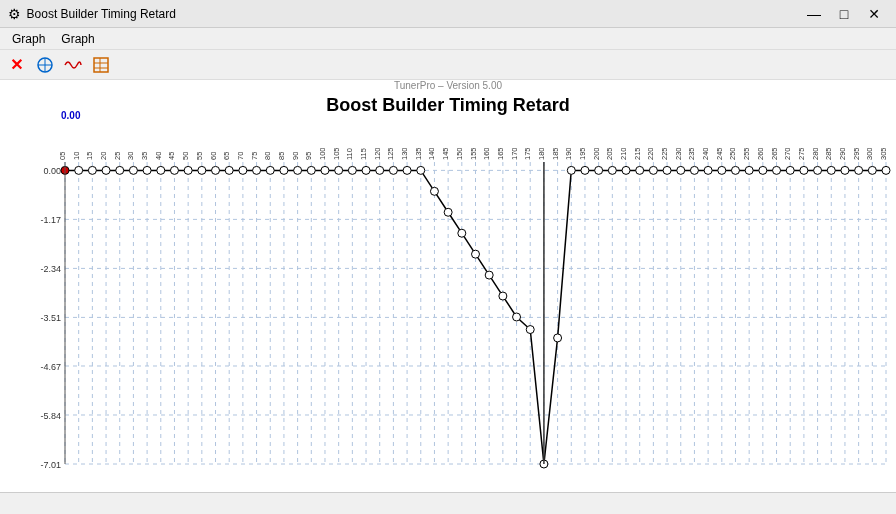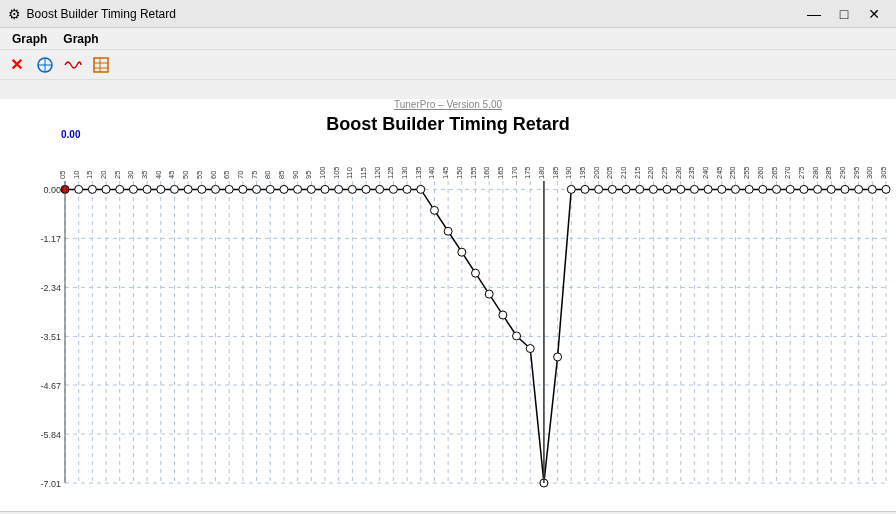--- a/index.html
+++ b/index.html
@@ -18,21 +18,21 @@
       width: 28px; height: 22px; display: flex; align-items: center; justify-content: center;
       background: #e8e8e8; border: none; cursor: pointer; font-size: 14px;
     }
 
     
     .menu-bar {
       display: flex; align-items: center; height: 22px; background: #f0f0f0;
       border-bottom: 1px solid #ddd; padding: 0 4px;
     }
     .menu-item {
-      padding: 2px 8px; cursor: pointer; font-size: 12px; font-weight: bold;
+      padding: 2px 8px; cursor: pointer; font-size: 12px;
     }
 
     
     .toolbar {
       display: flex; align-items: center; height: 30px; background: #f0f0f0;
       border-bottom: 1px solid #ddd; padding: 2px 4px; gap: 2px;
     }
     .tool-btn {
       width: 26px; height: 24px; display: flex; align-items: center; justify-content: center;
       border: 1px solid transparent; cursor: pointer; background: transparent;
@@ -122,21 +122,21 @@
     <svg width="18" height="18" viewBox="0 0 18 18">
       <rect x="2" y="2" width="14" height="14" stroke="#cc6600" stroke-width="1.5" fill="none"></rect>
       <line x1="2" y1="7" x2="16" y2="7" stroke="#cc6600" stroke-width="1"></line>
       <line x1="2" y1="12" x2="16" y2="12" stroke="#cc6600" stroke-width="1"></line>
       <line x1="8" y1="2" x2="8" y2="16" stroke="#cc6600" stroke-width="1"></line>
     </svg>
   </button>
 </div>
 
 <div class="chart-container">
-  <div class="tunerpro-label" style="margin-top:19px;text-decoration:underline;">TunerPro – Version 5.00</div>
+  <div class="tunerpro-label" style="margin-top:0;">TunerPro – Version 5.00</div>
   <div class="chart-title">Boost Builder Timing Retard</div>
 
   <div class="chart-inner">
     <svg class="chart-svg" id="chart-svg">
     <line x1="0" y1="38.37725381414702" x2="821" y2="38.37725381414702" stroke="#b0c4de" stroke-dasharray="4,4" stroke-width="1"></line>
         <text x="-4" y="42.37725381414702" text-anchor="end" font-size="9" fill="#333">0.00</text>
         <line x1="0" y1="87.38418862690706" x2="821" y2="87.38418862690706" stroke="#b0c4de" stroke-dasharray="4,4" stroke-width="1"></line>
         <text x="-4" y="91.38418862690706" text-anchor="end" font-size="9" fill="#333">-1.17</text>
         <line x1="0" y1="136.39112343966713" x2="821" y2="136.39112343966713" stroke="#b0c4de" stroke-dasharray="4,4" stroke-width="1"></line>
         <text x="-4" y="140.39112343966713" text-anchor="end" font-size="9" fill="#333">-2.34</text>

